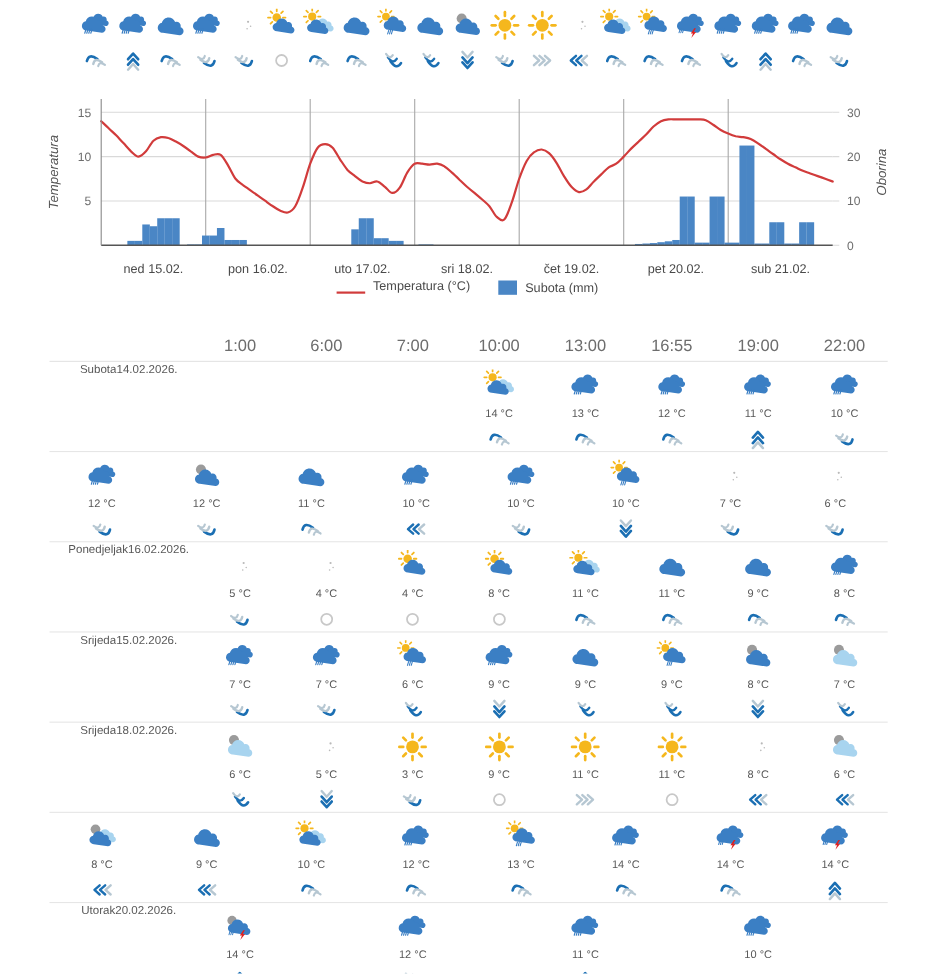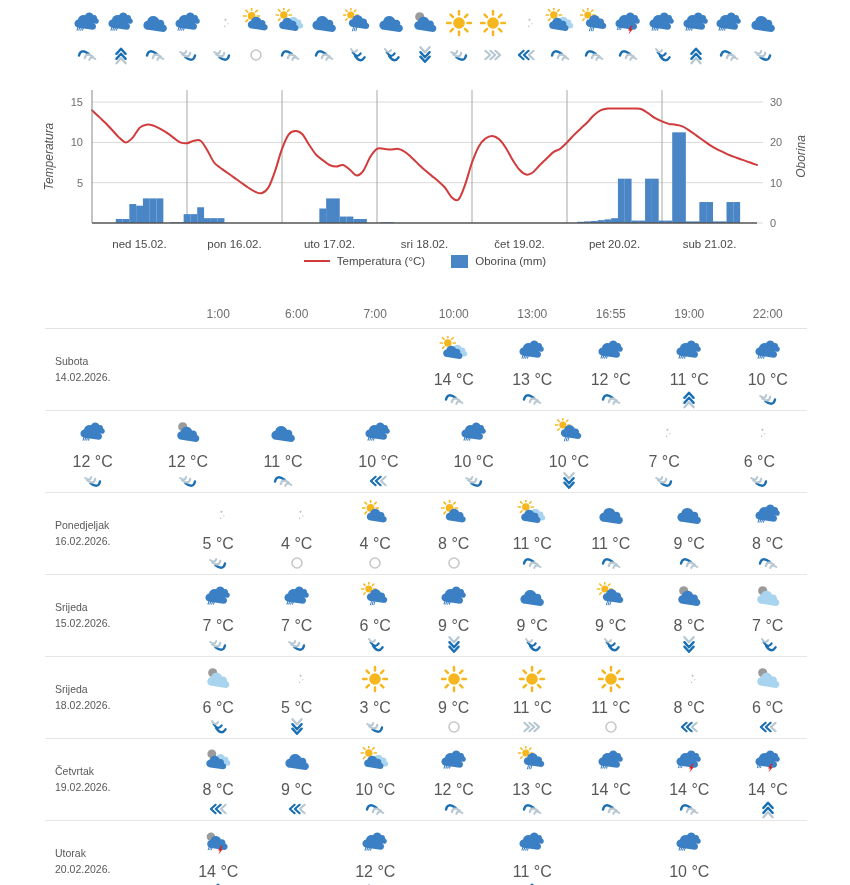--- a/index.html
+++ b/index.html
@@ -15,42 +15,42 @@
     display:flex;justify-content:space-between;align-items:flex-start;}
   .strip-col{width:36px;display:flex;flex-direction:column;align-items:center;}
   .strip-col .wx{height:34px;display:flex;align-items:center;justify-content:center;}
   .strip-col .wd{height:26px;display:flex;align-items:center;justify-content:center;margin-top:2px;}
 
   
   .chart-wrap{position:absolute;left:0;top:78px;width:850px;height:200px;}
   .legend{position:absolute;left:0;top:248px;width:850px;height:26px;
     display:flex;align-items:center;justify-content:center;gap:26px;
     font-size:11.5px;color:#4a4a4a;}
-  .legend .item{display:flex;align-items:center;gap:7px;}
+  .legend .item{display:flex;align-items:flex-end;gap:7px;}
   .legend .swatch-line{width:26px;height:2px;background:#d13b3b;display:inline-block;}
   .legend .swatch-box{width:17px;height:13px;background:#4a86c5;display:inline-block;}
 
   
   .table{position:absolute;left:45px;top:300px;width:762px;}
   .thead{display:flex;height:28px;align-items:center;
          border-bottom:1px solid #e3e3e3;}
   .col-day{width:134px;flex:0 0 134px;}
   .col-slot{flex:1 1 0;text-align:center;}
-  .thead .col-slot{font-size:12px;color:#6d6d6d;}
+  .thead .col-slot{font-size:15px;color:#6d6d6d;}
 
   .trow{display:flex;min-height:79px;border-bottom:1px solid #e6e6e6;}
   .trow:last-child{border-bottom:none;}
-  .daycell{width:134px;flex:0 0 134px;display:flex;flex-direction:column;
+  .daycell{width:134px;flex:0 0 134px;display:flex;flex-direction:row;
       justify-content:center;padding-left:10px;box-sizing:border-box;}
   .dayname{font-size:10.5px;color:#585858;line-height:1.45;}
   .daydate{font-size:10.5px;color:#585858;line-height:1.45;}
   .cell{flex:1 1 0;display:flex;flex-direction:column;align-items:center;
         justify-content:flex-start;padding-top:7px;box-sizing:border-box;}
   .cell .wx{height:30px;display:flex;align-items:center;justify-content:center;}
-  .cell .temp{font-size:16px;color:#585858;margin-top:5px;height:13px;text-align:right;}
+  .cell .temp{font-size:10px;color:#585858;margin-top:5px;height:13px;text-align:right;}
   .cell .wd{height:22px;margin-top:4px;display:flex;align-items:center;justify-content:center;}
   .cell.empty .wx,.cell.empty .temp,.cell.empty .wd{visibility:hidden;}
 
   svg{display:block;}
 </style>
 </head>
 <body>
 
 <div class="page">
 
@@ -587,21 +587,21 @@
       </svg>
   </div>
 
   <div class="legend">
     <div class="item">
       <span class="swatch-line"></span>
       <span>Temperatura (°C)</span>
     </div>
     <div class="item">
       <span class="swatch-box"></span>
-      <span>Oborina (mm)</span>
+      <span>Subota (mm)</span>
     </div>
   </div>
 
   <div class="table">
     <div class="thead">
       <div class="col-day"></div>
       <div class="col-slot">1:00</div>
       <div class="col-slot">6:00</div>
       <div class="col-slot">7:00</div>
       <div class="col-slot">10:00</div>
@@ -1449,24 +1449,20 @@
             <div class="wd">
               <svg width="22" height="22" viewBox="0 0 22 22">
                 <path transform="rotate(-90 6 11)" d="M1.7999999999999998 13.604 L6 8.9 L10.2 13.604" fill="none" stroke="#1b6fb3" stroke-width="2.2" stroke-linecap="round" stroke-linejoin="round"></path>
                 <path transform="rotate(-90 11 11)" d="M6.8 13.604 L11 8.9 L15.2 13.604" fill="none" stroke="#1b6fb3" stroke-width="2.2" stroke-linecap="round" stroke-linejoin="round"></path>
                 <path transform="rotate(-90 16 11)" d="M11.8 13.604 L16 8.9 L20.2 13.604" fill="none" stroke="#b6c7d2" stroke-width="2.2" stroke-linecap="round" stroke-linejoin="round"></path>
               </svg>
             </div>
           </div>
         </div>
         <div class="trow">
-          <div class="daycell">
-            <div class="dayname">Četvrtak</div>
-            <div class="daydate">19.02.2026.</div>
-          </div>
           <div class="cell">
             <div class="wx">
               <svg width="30" height="30" viewBox="0 0 34 34">
                 <g transform="scale(1)">
                   <circle cx="10" cy="9" r="5" fill="#9b9b9b"></circle>
                   <path transform="translate(11,9) scale(0.62)" fill="#a8d4ef" d="M7.2 18.4c-3.4 0-6.2-2.7-6.2-6.1 0-3 2.2-5.5 5.1-6 .9-3.6 4.2-6.3 8.1-6.3 3.6 0 6.7 2.2 7.9 5.4 0.5-.2 1.1-.3 1.7-.3 2.8 0 5.1 2.3 5.1 5.1 0 0.5-.1 1-.2 1.5 2.1 .6 3.6 2.5 3.6 4.8 0 2.7-2.2 4.9-4.9 4.9z"></path>
                   <path transform="translate(3,11) scale(0.72)" fill="#3b7fc4" d="M7.2 18.4c-3.4 0-6.2-2.7-6.2-6.1 0-3 2.2-5.5 5.1-6 .9-3.6 4.2-6.3 8.1-6.3 3.6 0 6.7 2.2 7.9 5.4 0.5-.2 1.1-.3 1.7-.3 2.8 0 5.1 2.3 5.1 5.1 0 0.5-.1 1-.2 1.5 2.1 .6 3.6 2.5 3.6 4.8 0 2.7-2.2 4.9-4.9 4.9z"></path>
                 </g>
               </svg>
             </div>

